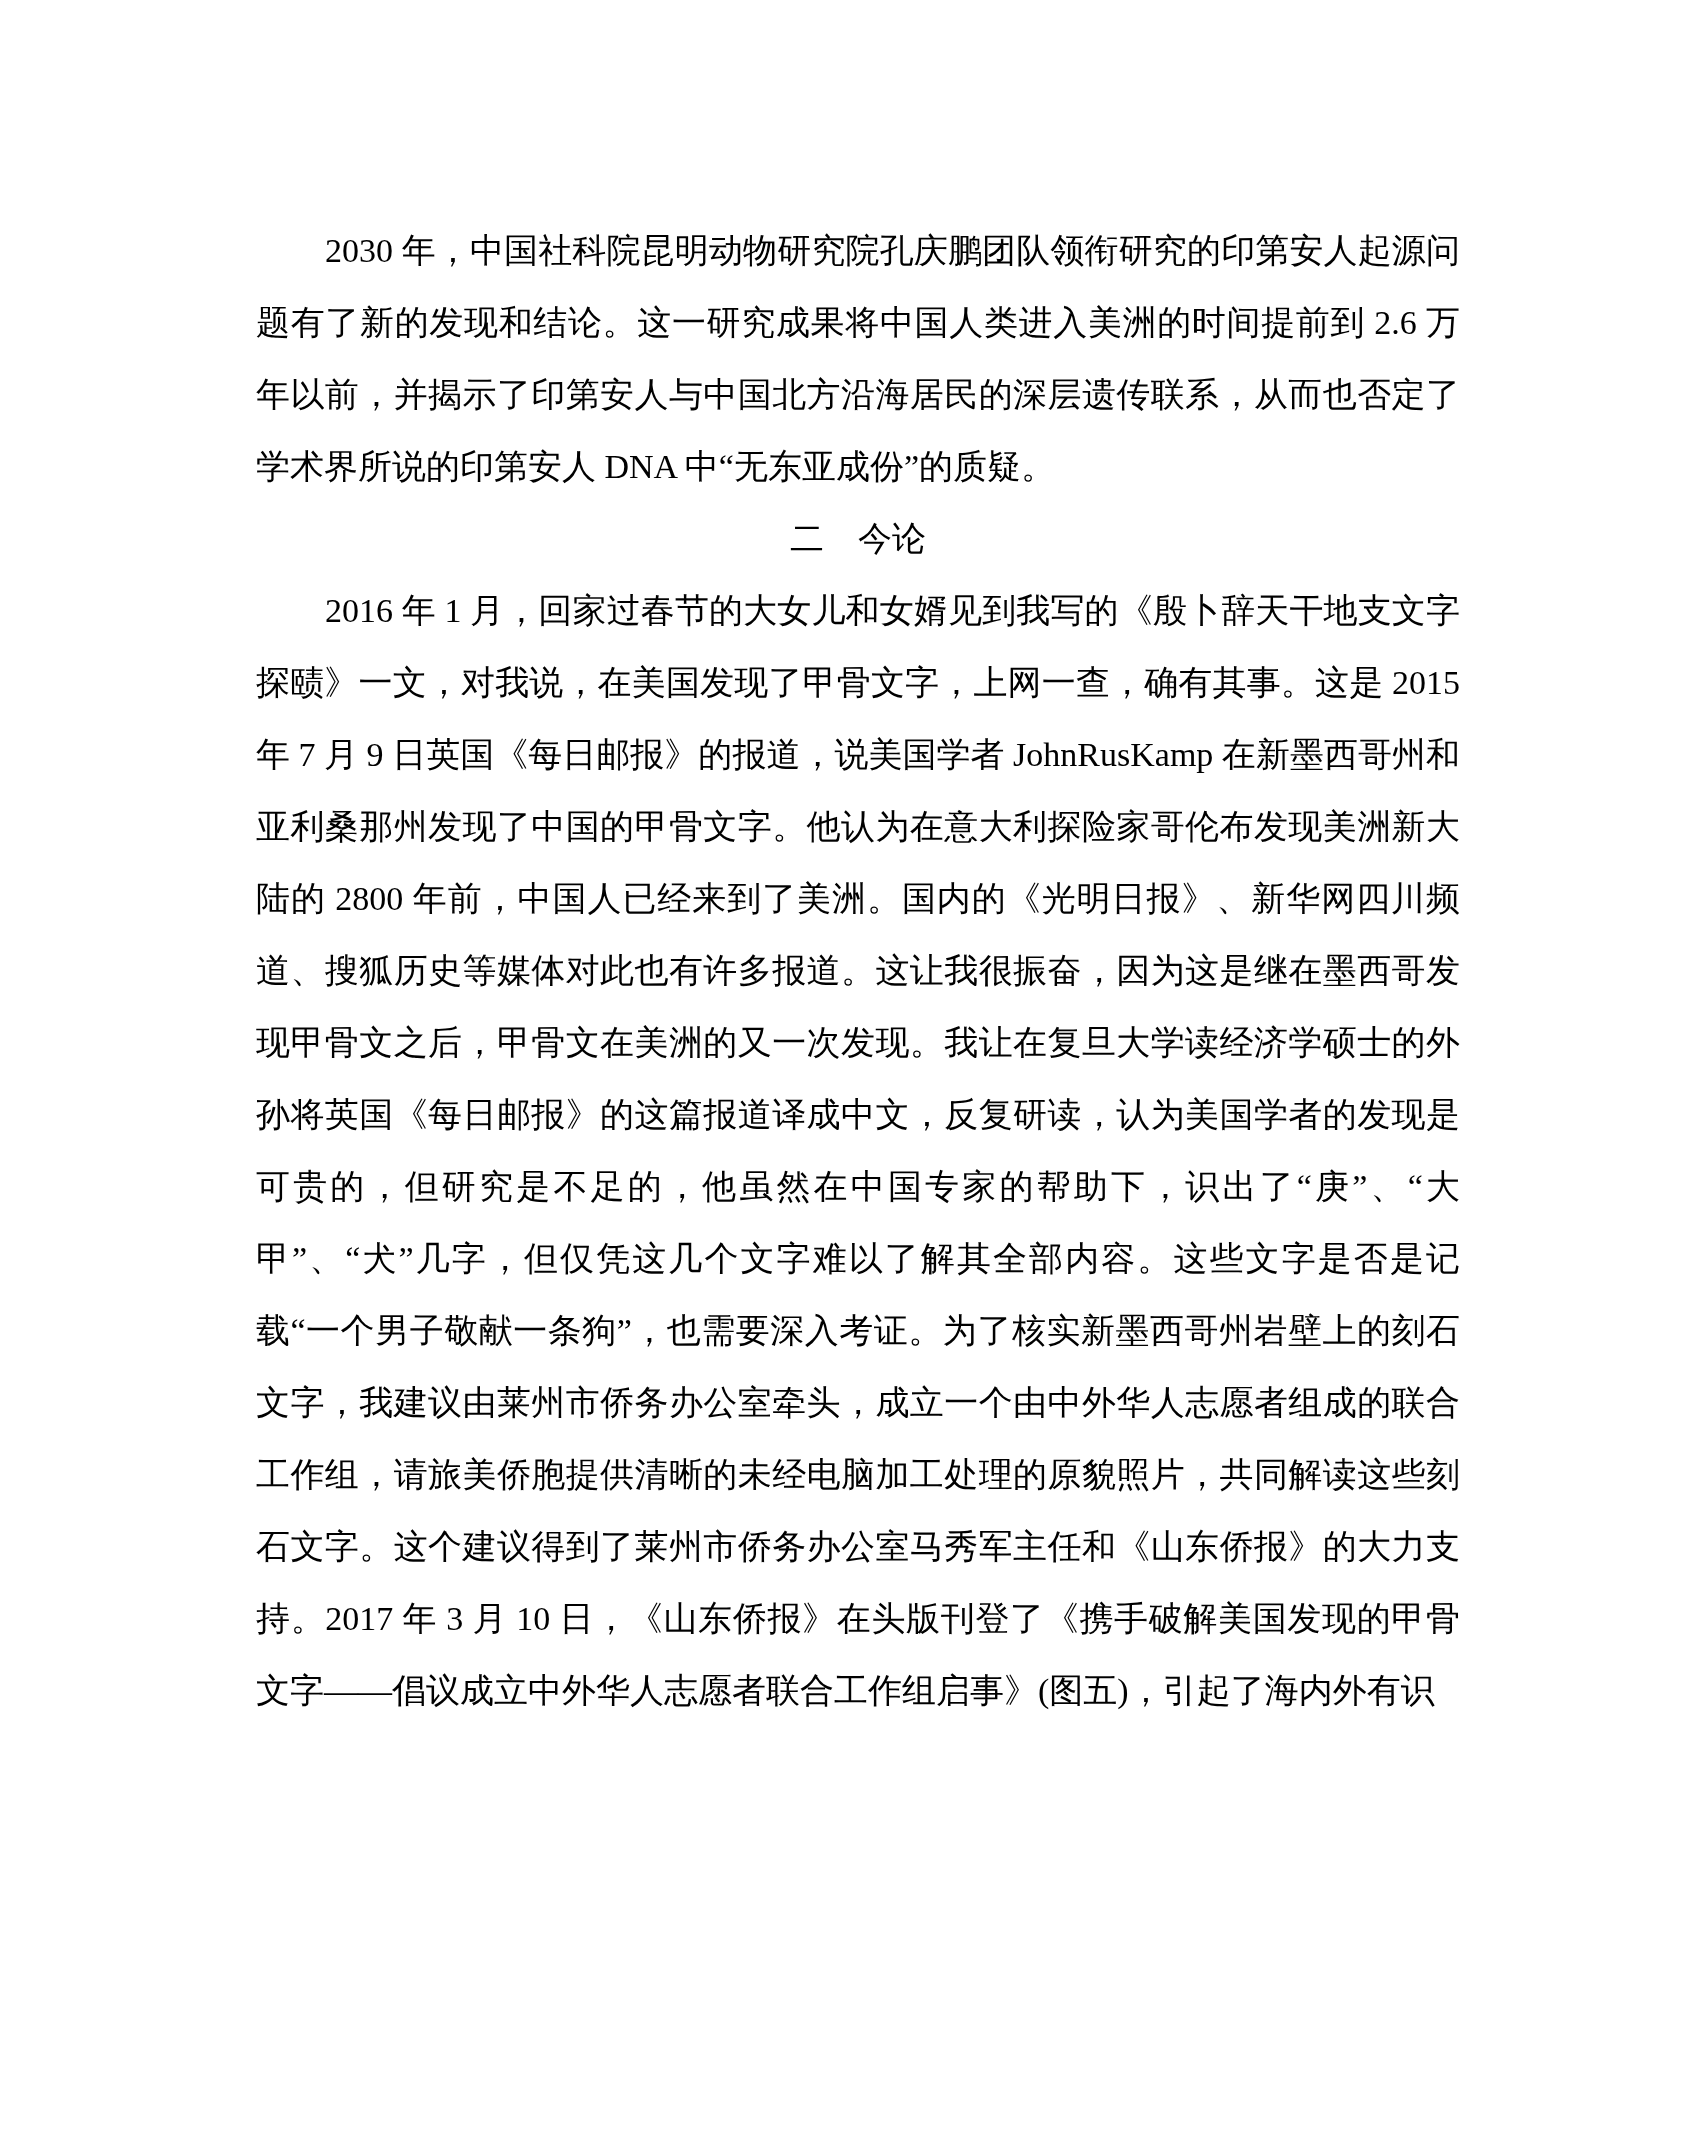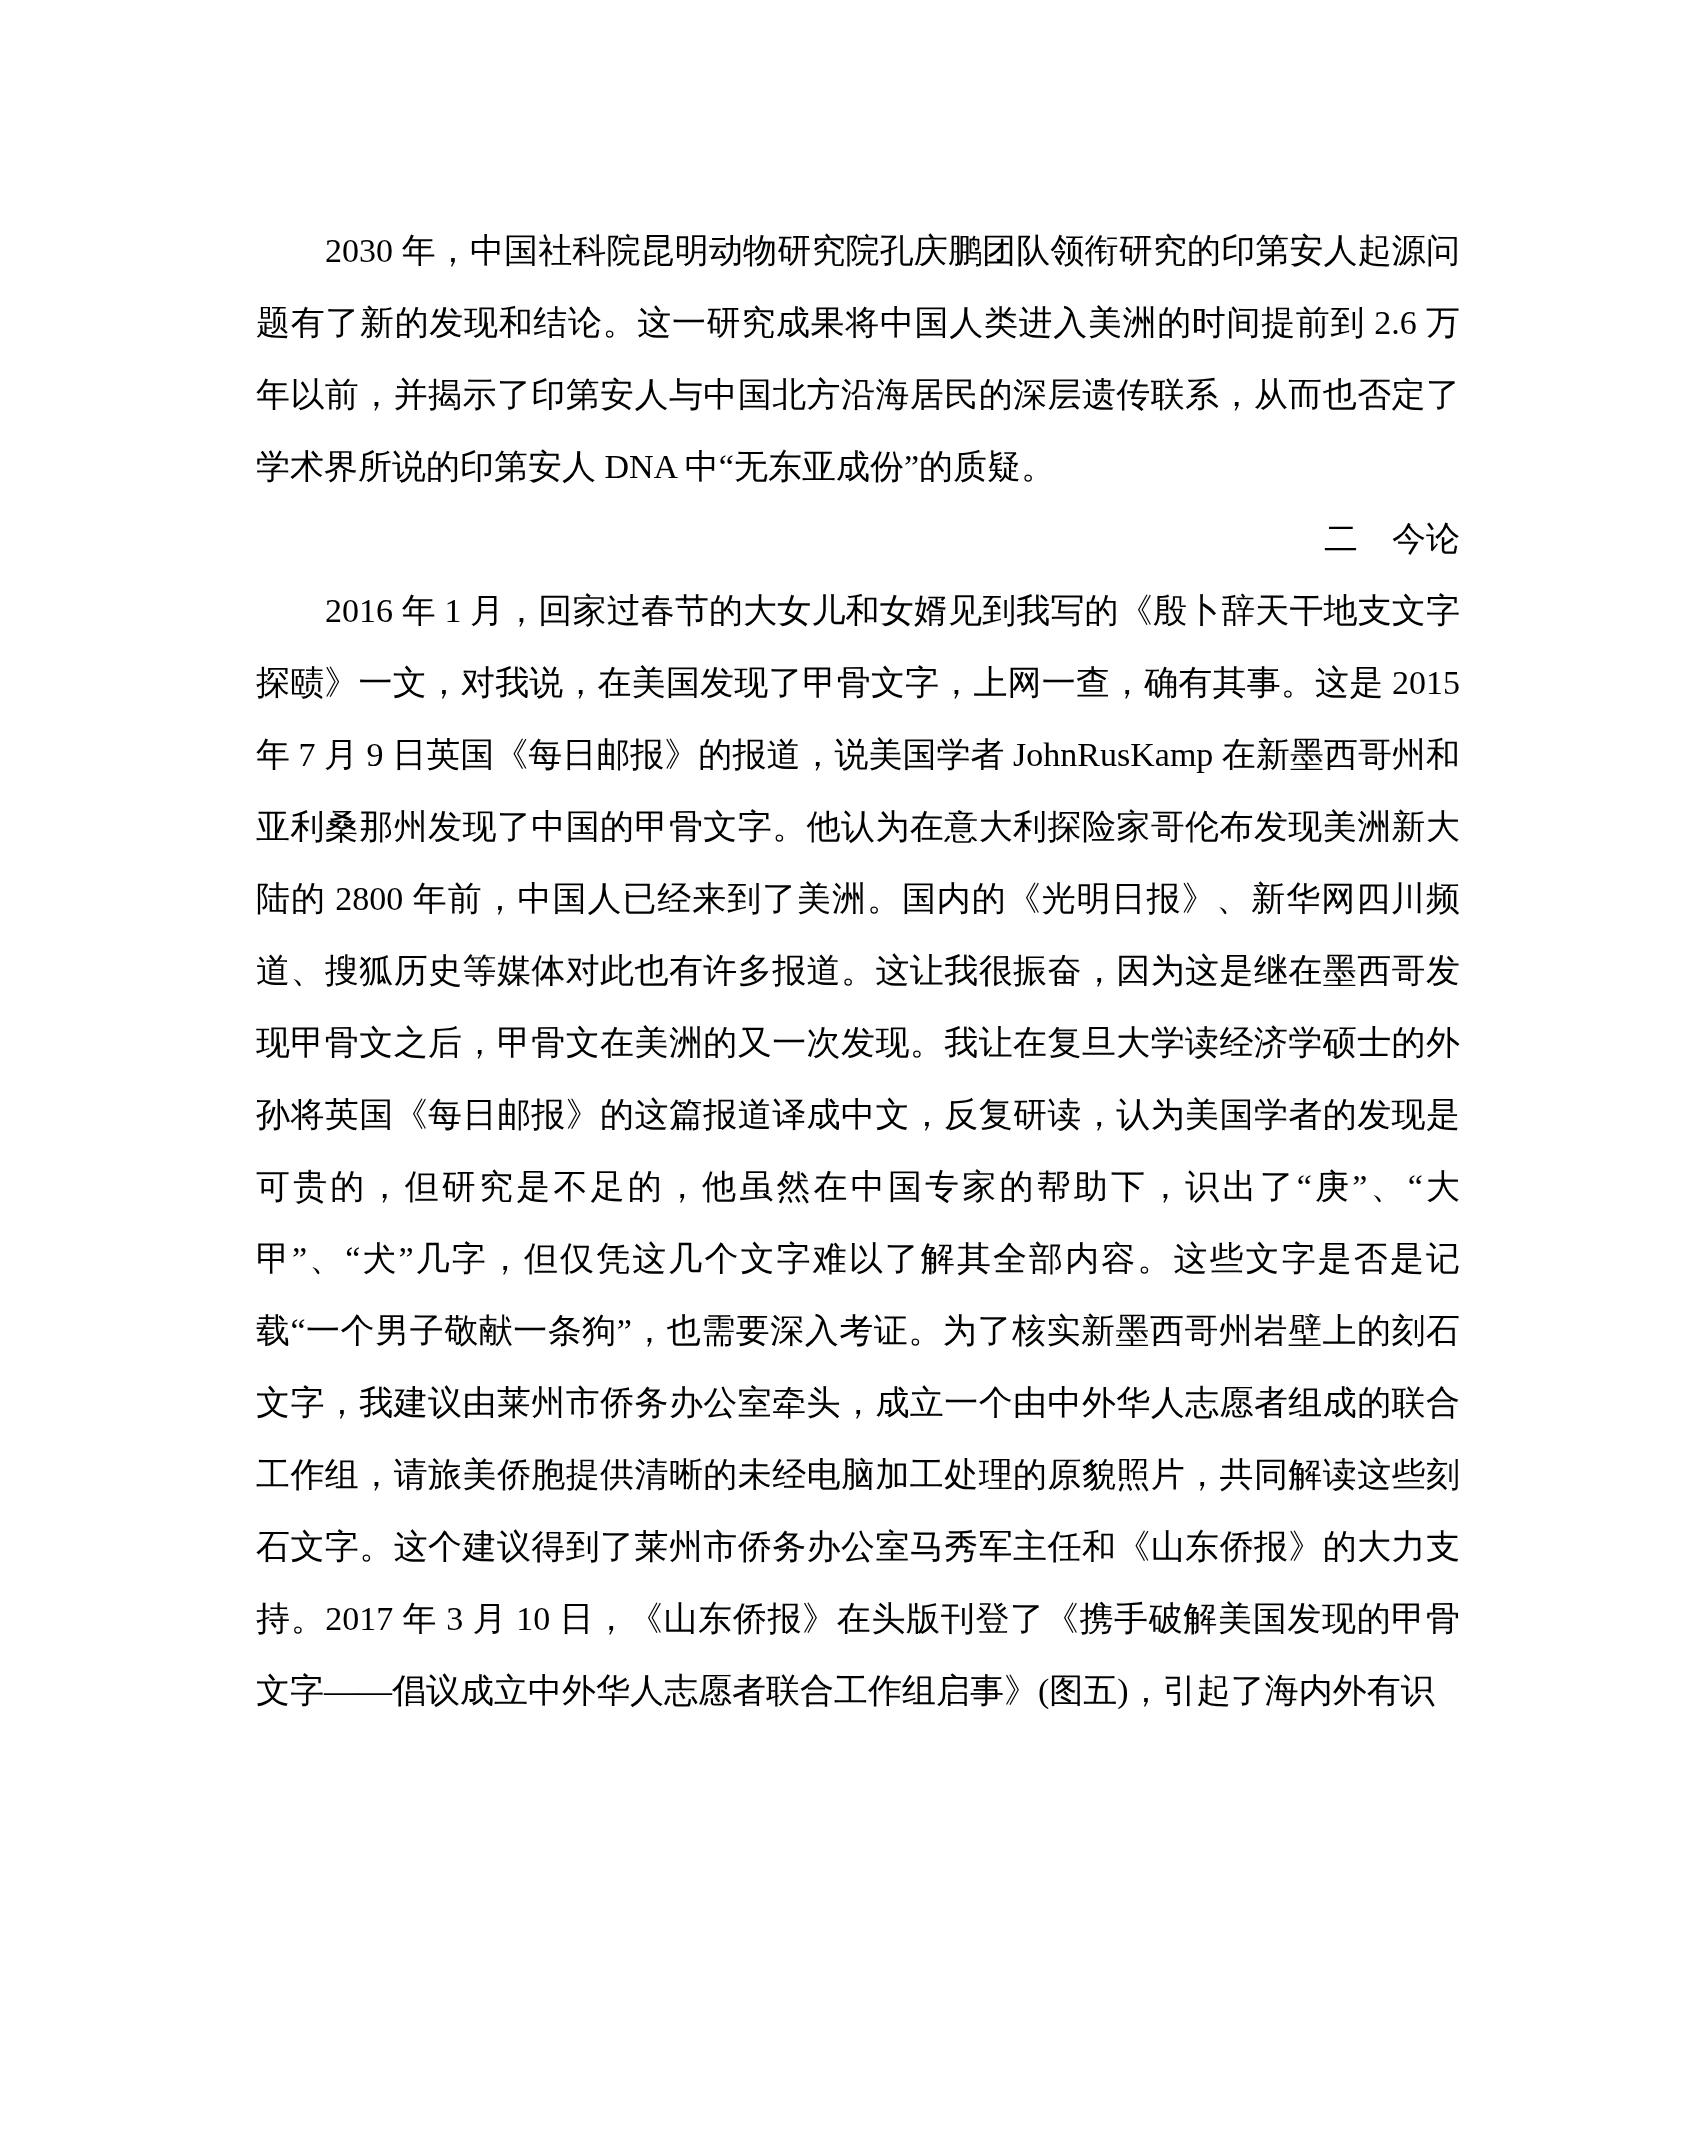--- a/index.html
+++ b/index.html
@@ -34,21 +34,21 @@
     padding: 0;
   }
   .para.indent {
     text-indent: 69px;
   }
   .heading {
     margin: 0;
     padding: 0;
     font-size: 34px;
     font-weight: normal;
-    text-align: right;
+    text-align: center;
     text-indent: 0;
   }
 </style>
 </head>
 <body>
 
 <div class="page">
   <div class="content">
     <p class="para indent">2030 年，中国社科院昆明动物研究院孔庆鹏团队领衔研究的印第安人起源问题有了新的发现和结论。这一研究成果将中国人类进入美洲的时间提前到 2.6 万年以前，并揭示了印第安人与中国北方沿海居民的深层遗传联系，从而也否定了学术界所说的印第安人 DNA 中“无东亚成份”的质疑。</p>
     <h2 class="para heading">二　今论</h2>

